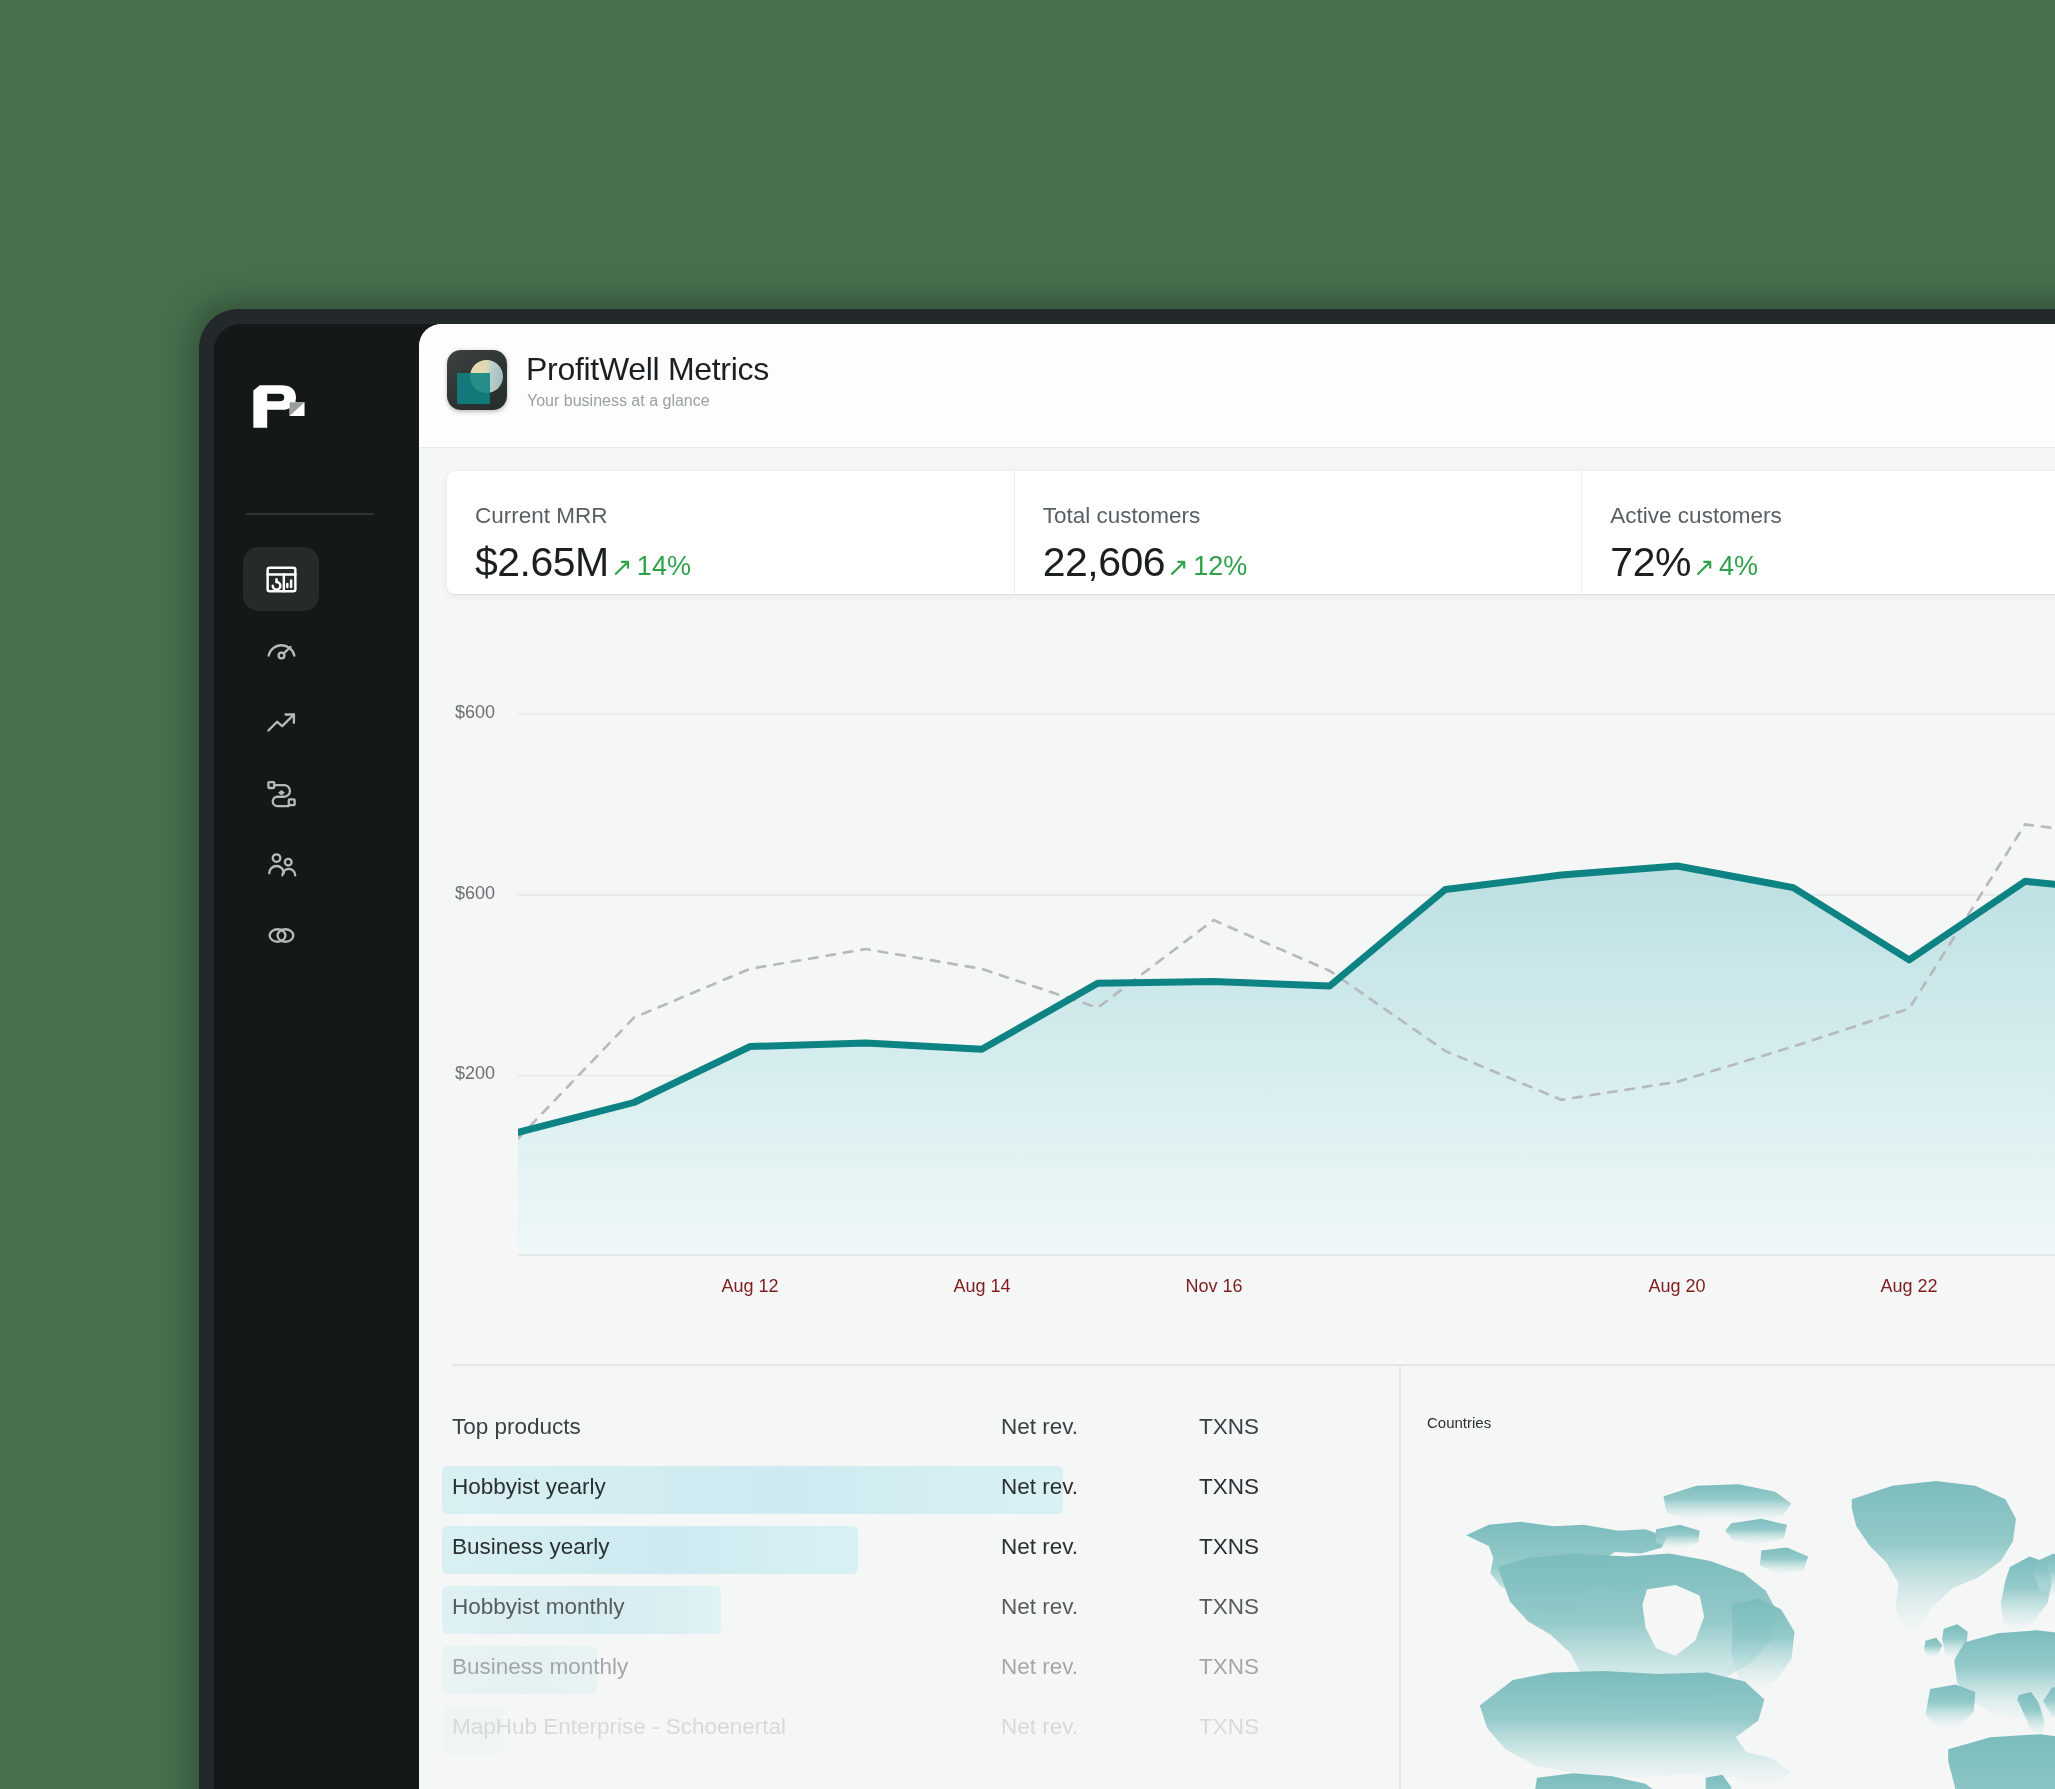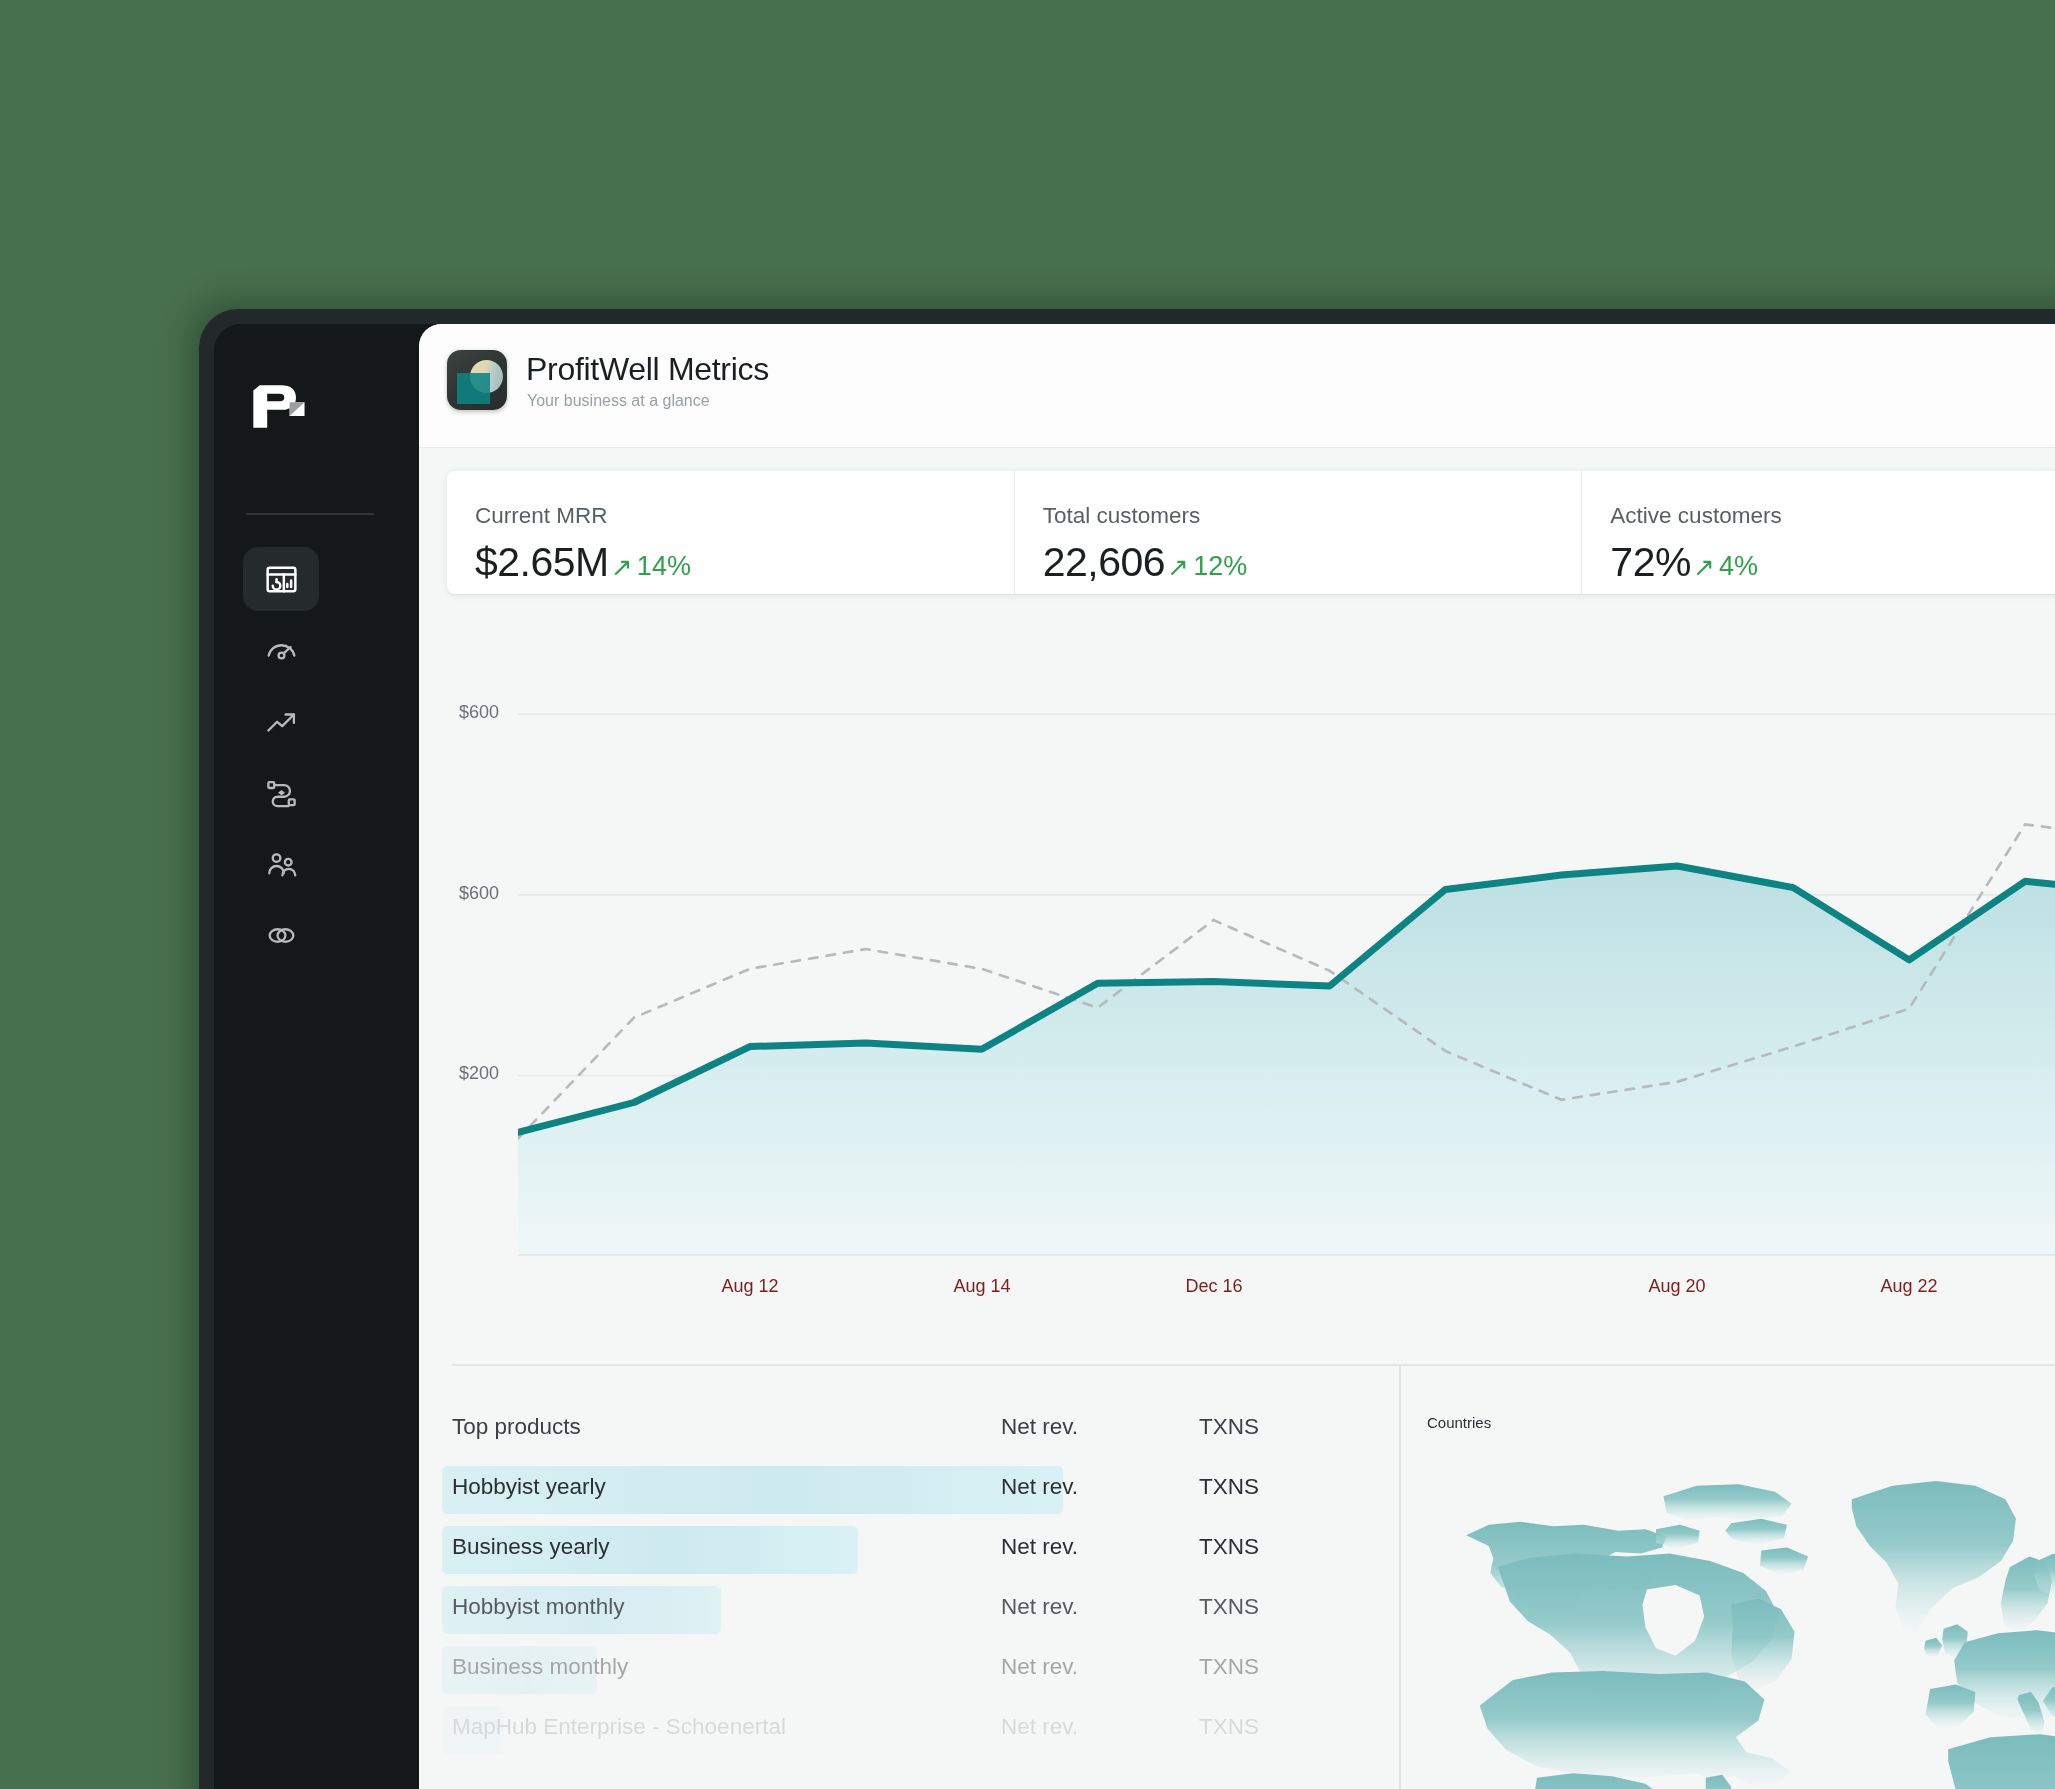--- a/index.html
+++ b/index.html
@@ -109,22 +109,22 @@
   .card:last-child { border-right:none; }
   .card .lbl { font-size:22.5px; color:#585f63; }
   .card .valrow { margin-top:9.6px; display:flex; align-items:baseline; gap:2px; }
   .card .val { font-size:41px; color:#1b1f21; font-weight:400; letter-spacing:-0.5px; }
   .card .delta { font-size:27px; color:#31a24c; display:flex; align-items:center; gap:4.3px; }
   .card .delta .arw { font-size:26px; line-height:1; }
 
   
   #chartwrap { position:absolute; left:0; top:300px; width:100%; height:728px; }
   .ytick {
-    position:absolute; left:0; width:80px; text-align:right;
-    font-size:18px; color:#6b7175;
+    position:absolute; left:0; width:80px; text-align:left;
+    font-size:18px; color:#6b7175;padding-left:36px;
   }
   .xtick {
     position:absolute; top:652px;
     font-size:18px; color:#7f1d1d; transform:translateX(-50%);
   }
   #chartsvg { position:absolute; left:99px; top:0; width:1623px; height:632px; }
 
   
   #bottom { position:absolute; left:0; top:1040px; width:100%; bottom:0; }
   #bdiv { position:absolute; left:33px; top:0; width:1689px; height:1.6px; background:#e3e5e6; }
@@ -288,21 +288,21 @@
         <line id="axisLine" x1="0" y1="1178" x2="3032" y2="1178" stroke="#e2e4e5" stroke-width="3"></line>
       </svg>
       <div id="yticks">
             <div class="ytick" style="top: 439px;">$200</div>
             <div class="ytick" style="top: 259px;">$600</div>
             <div class="ytick" style="top: 78px;">$600</div>
           </div>
       <div id="xticks">
             <div class="xtick" style="left: 331px;">Aug 12</div>
             <div class="xtick" style="left: 563px;">Aug 14</div>
-            <div class="xtick" style="left: 795px;">Dec 16</div>
+            <div class="xtick" style="left: 795px;">Nov 16</div>
             <div class="xtick" style="left: 1258px;">Aug 20</div>
             <div class="xtick" style="left: 1490px;">Aug 22</div>
           </div>
     </div>
 
     <div id="bottom">
       <div id="bdiv"></div>
 
       <div id="tablecol">
         <div class="trow thdr">

